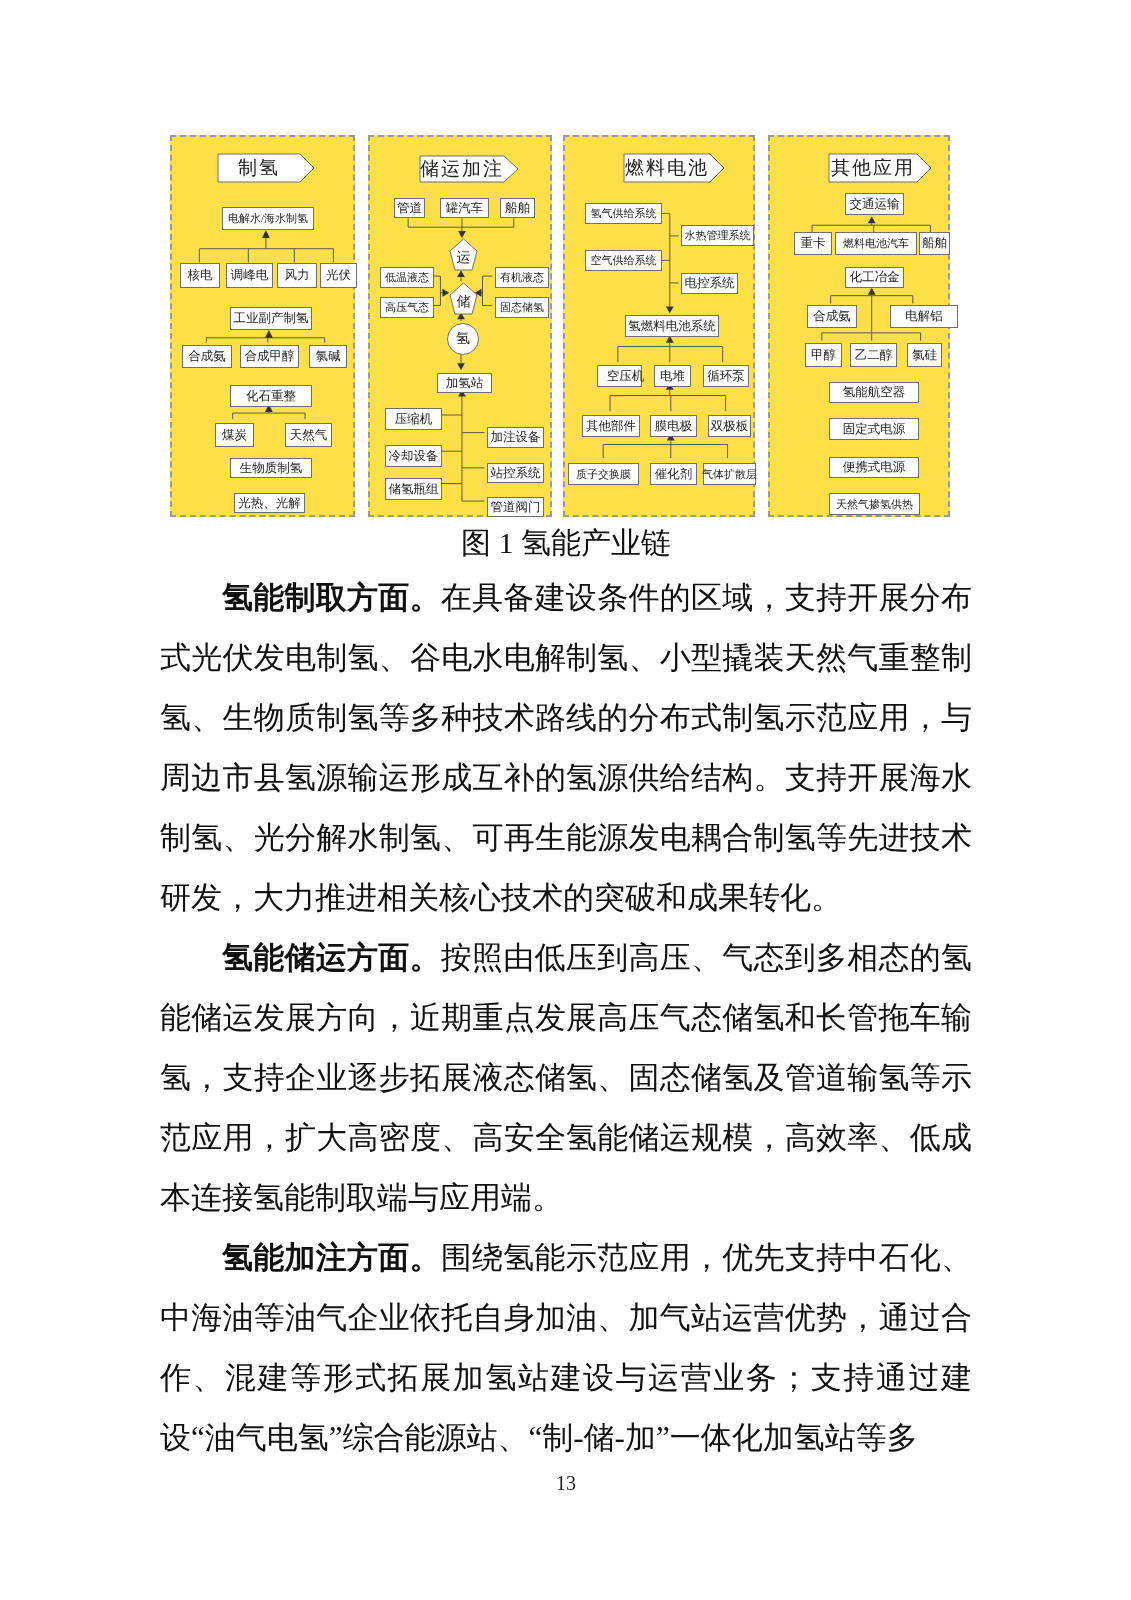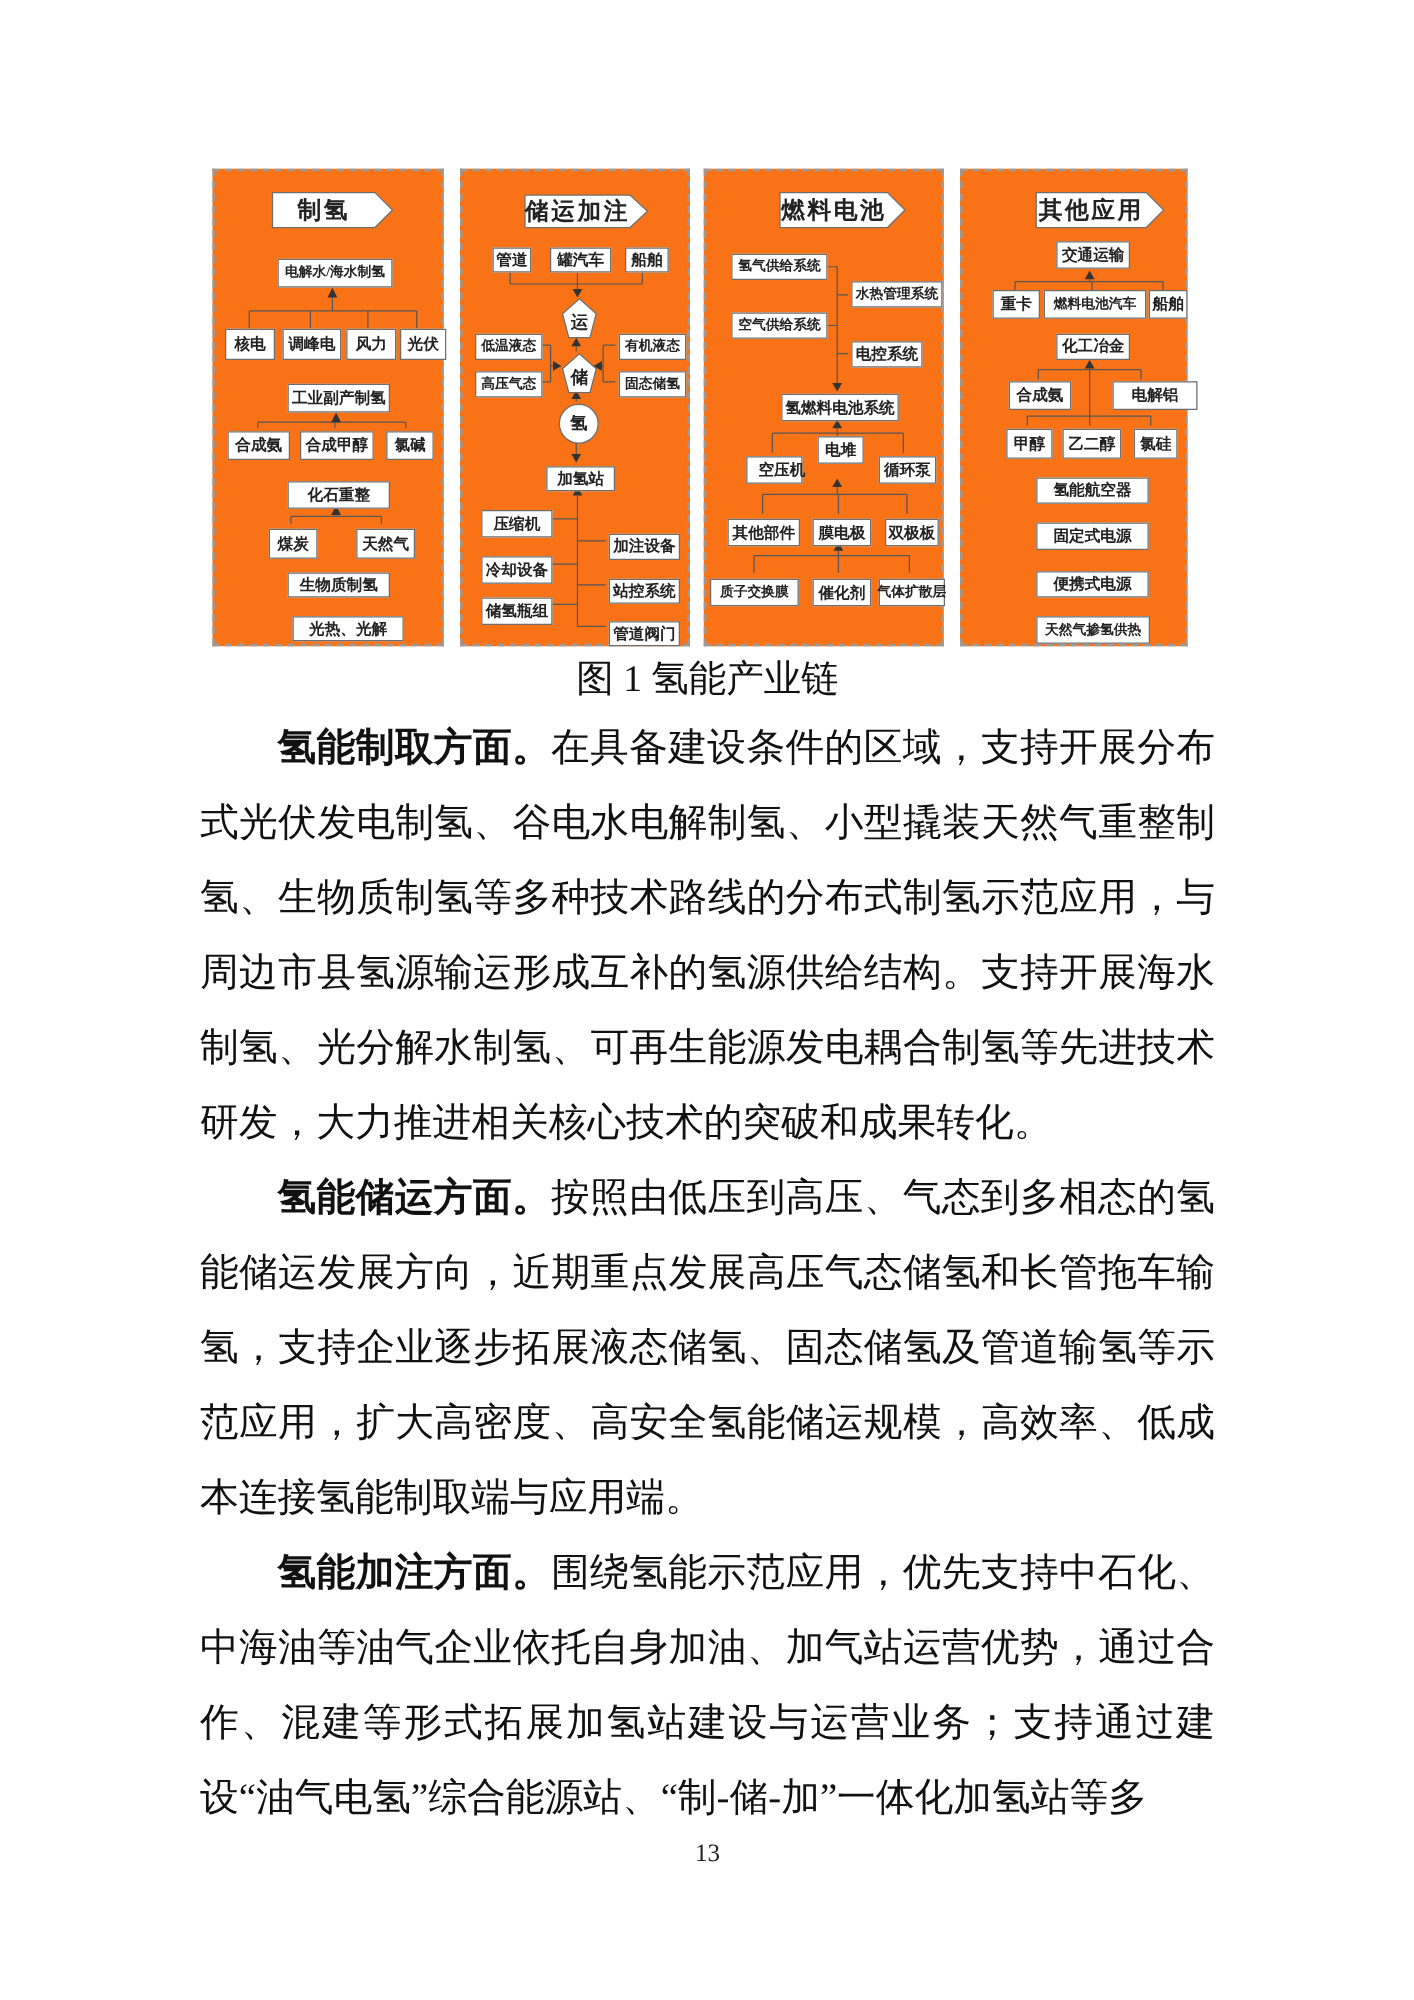--- a/index.html
+++ b/index.html
@@ -1,21 +1,21 @@
 <!DOCTYPE html>
 <html><head>
 <meta charset="utf-8">
 <style>
   html,body { margin:0; padding:0; background:#fff; }
   #page {
     position:relative; width:1131px; height:1600px; background:#ffffff;
     font-family:"Liberation Serif","DejaVu Serif",serif; color:#1a1a1a;
     overflow:hidden;
   }
-  .panel { position:absolute; border:2px dashed #9a9a9a; background:#f97316; box-sizing:border-box;font-weight:bold; }
+  .panel { position:absolute; border:2px dashed #9a9a9a; background:#fde047; box-sizing:border-box; }
   .wires { position:absolute; left:0; top:0; width:100%; height:100%; pointer-events:none; }
   .wires line, .wires path { stroke:#555; stroke-width:1; fill:none; }
   .wires polygon { fill:#333; stroke:none; }
   .bx {
     position:absolute; border:1px solid #6e6e6e; background:#fff; box-sizing:border-box;
     display:flex; align-items:center; justify-content:center;
     font-size:12.5px; line-height:1; white-space:nowrap; color:#222;
   }
   .sm { font-size:11px; }
   .hdr { position:absolute; }
@@ -78,21 +78,21 @@
     <div class="bx" style="left:105px; top:126px; width:40px; height:25px;">风力</div>
     <div class="bx" style="left:148px; top:126px; width:37px; height:25px;">光伏</div>
     <div class="bx" style="left:58px; top:170px; width:82px; height:23px;">工业副产制氢</div>
     <div class="bx" style="left:10px; top:208px; width:50px; height:23px;">合成氨</div>
     <div class="bx" style="left:68px; top:208px; width:59px; height:23px;">合成甲醇</div>
     <div class="bx" style="left:137px; top:208px; width:38px; height:23px;">氯碱</div>
     <div class="bx" style="left:58px; top:248px; width:82px; height:22px;">化石重整</div>
     <div class="bx" style="left:43px; top:286px; width:39px; height:24px;">煤炭</div>
     <div class="bx" style="left:113px; top:286px; width:47px; height:24px;">天然气</div>
     <div class="bx" style="left:58px; top:321px; width:82px; height:20px;">生物质制氢</div>
-    <div class="bx" style="left:62px; top:356px; width:89px; height:20px;">光热、光解</div>
+    <div class="bx" style="left:62px; top:356px; width:71px; height:20px;">光热、光解</div>
   </div>
 
   <div class="panel" style="left:368px; top:135px; width:184px; height:382px;">
     <svg class="wires" viewBox="0 0 184 382">
       <path d="M39,81 V90 M94,81 V90 M147,81 V90 M39,90 H147 M94,90 V94"></path>
       <polygon points="94,101 90,94 98,94"></polygon>
       <path d="M93,145 V141"></path>
       <polygon points="93,134 89,141 97,141"></polygon>
       <path d="M64,140 H72 M64,170 H72 M72,140 V170 M72,157 H74"></path>
       <polygon points="81,157 74,153 74,161"></polygon>
@@ -156,21 +156,21 @@
           <polygon points="1,1 87,1 101,15 87,29 1,29" fill="#fff" stroke="#6e6e6e"></polygon>
         </svg>
       <div class="t">燃料电池</div>
     </div>
     <div class="bx sm" style="left:20px; top:66px; width:77px; height:21px;">氢气供给系统</div>
     <div class="bx sm" style="left:116px; top:88px; width:73px; height:21px;">水热管理系统</div>
     <div class="bx sm" style="left:20px; top:113px; width:77px; height:21px;">空气供给系统</div>
     <div class="bx" style="left:116px; top:136px; width:57px; height:21px;">电控系统</div>
     <div class="bx" style="left:60px; top:178px; width:94px; height:22px;">氢燃料电池系统</div>
     <div class="bx" style="left:32px; top:228px; width:45px; height:22px;padding-left:12px;">空压机</div>
-    <div class="bx" style="left:89px; top:212px; width:37px; height:22px;">电堆</div>
+    <div class="bx" style="left:89px; top:228px; width:37px; height:22px;">电堆</div>
     <div class="bx" style="left:138px; top:228px; width:46px; height:22px;">循环泵</div>
     <div class="bx" style="left:17px; top:278px; width:58px; height:22px;">其他部件</div>
     <div class="bx" style="left:85px; top:278px; width:47px; height:22px;">膜电极</div>
     <div class="bx" style="left:143px; top:278px; width:43px; height:22px;">双极板</div>
     <div class="bx sm" style="left:3px; top:326px; width:71px; height:22px;">质子交换膜</div>
     <div class="bx" style="left:85px; top:326px; width:47px; height:22px;">催化剂</div>
     <div class="bx sm" style="left:138px; top:326px; width:53px; height:22px;">气体扩散层</div>
   </div>
 
   <div class="panel" style="left:768px; top:135px; width:182px; height:382px;">

